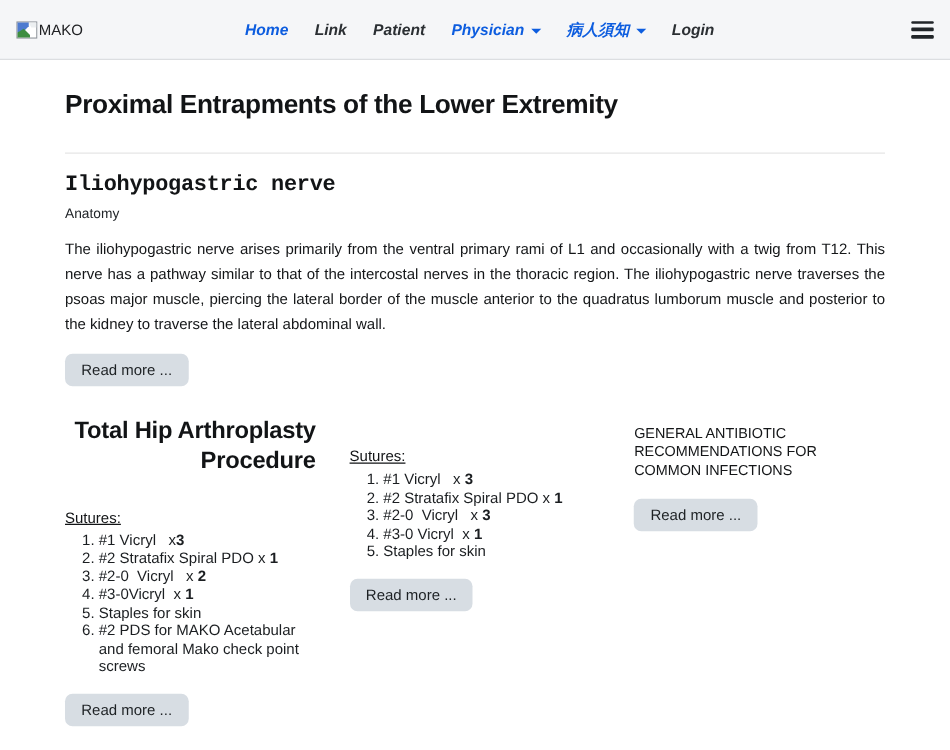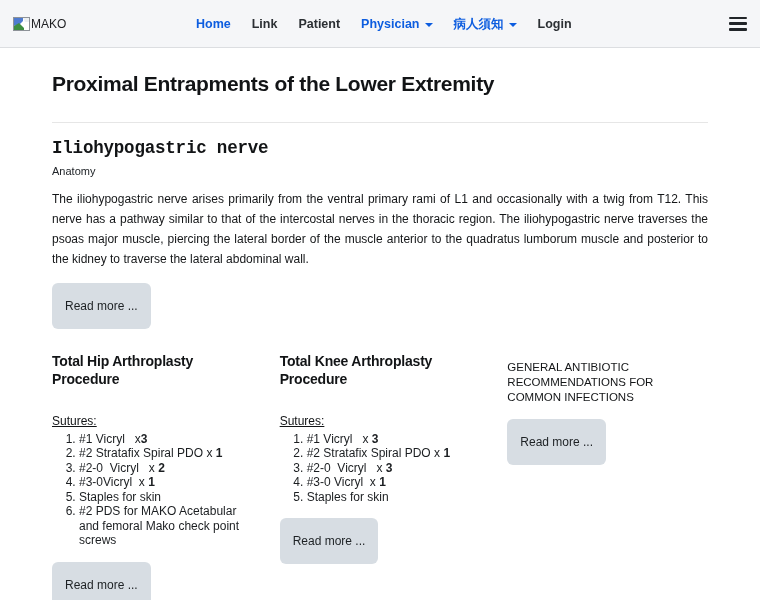--- a/index.html
+++ b/index.html
@@ -25,20 +25,21 @@
   .nav-center {
     position: absolute;
     left: 50%;
     top: 0;
     height: 48px;
     transform: translateX(-49%);
     display: flex;
     align-items: center;
     gap: 21px;
     list-style: none;
+    font-style: italic;
   }
   .nav-link {
     font-size: 12.5px;
     font-weight: 600;
     color: #2b2f33;
     text-decoration: none;
     display: flex;
     align-items: center;
     gap: 5px;
     cursor: pointer;
@@ -86,40 +87,41 @@
     text-align: justify;
     color: #141618;
   }
   .btn-readmore {
     display: inline-block;
     margin-top: 14px;
     background: #d7dde3;
     color: #1d2124;
     font-size: 12px;
     font-weight: 500;
-    padding: 16px 13px;
+    padding: 6px 13px;
     border: none;
     border-radius: 6px;
     cursor: pointer;
     font-family: inherit;
   }
   
   .cols {
     display: grid;
     grid-template-columns: repeat(3, 1fr);
     gap: 27px;
     margin-top: 24px;
     align-items: start;
   }
   .col-title {
-    font-size: 14px;
+    font-size: 19px;
     font-weight: 700;
     line-height: 1.28;
     letter-spacing: -0.2px;
     color: #121416;
+    text-align: right;
   }
   .sutures-label {
     margin-top: 25px;
     font-size: 12px;
     font-weight: 400;
     text-decoration: underline;
     color: #121416;
   }
   ol.sutures-list {
     margin-top: 4px;
@@ -205,21 +207,20 @@
           <li><span>#2 Stratafix Spiral PDO x </span><b>1</b></li>
           <li><span>#2-0  Vicryl   x </span><b>2</b></li>
           <li><span>#3-0Vicryl  x </span><b>1</b></li>
           <li><span>Staples for skin</span></li>
           <li><span>#2 PDS for MAKO Acetabular and femoral Mako check point screws</span></li>
         </ol>
       <button class="btn-readmore">Read more ...</button>
     </div>
 
     <div class="col">
-      <h3 class="col-title">Total Knee Arthroplasty Procedure</h3>
       <div class="sutures-label">Sutures:</div>
       <ol class="sutures-list">
           <li><span>#1 Vicryl   x </span><b>3</b></li>
           <li><span>#2 Stratafix Spiral PDO x </span><b>1</b></li>
           <li><span>#2-0  Vicryl   x </span><b>3</b></li>
           <li><span>#3-0 Vicryl  x </span><b>1</b></li>
           <li><span>Staples for skin</span></li>
         </ol>
       <button class="btn-readmore">Read more ...</button>
     </div>

